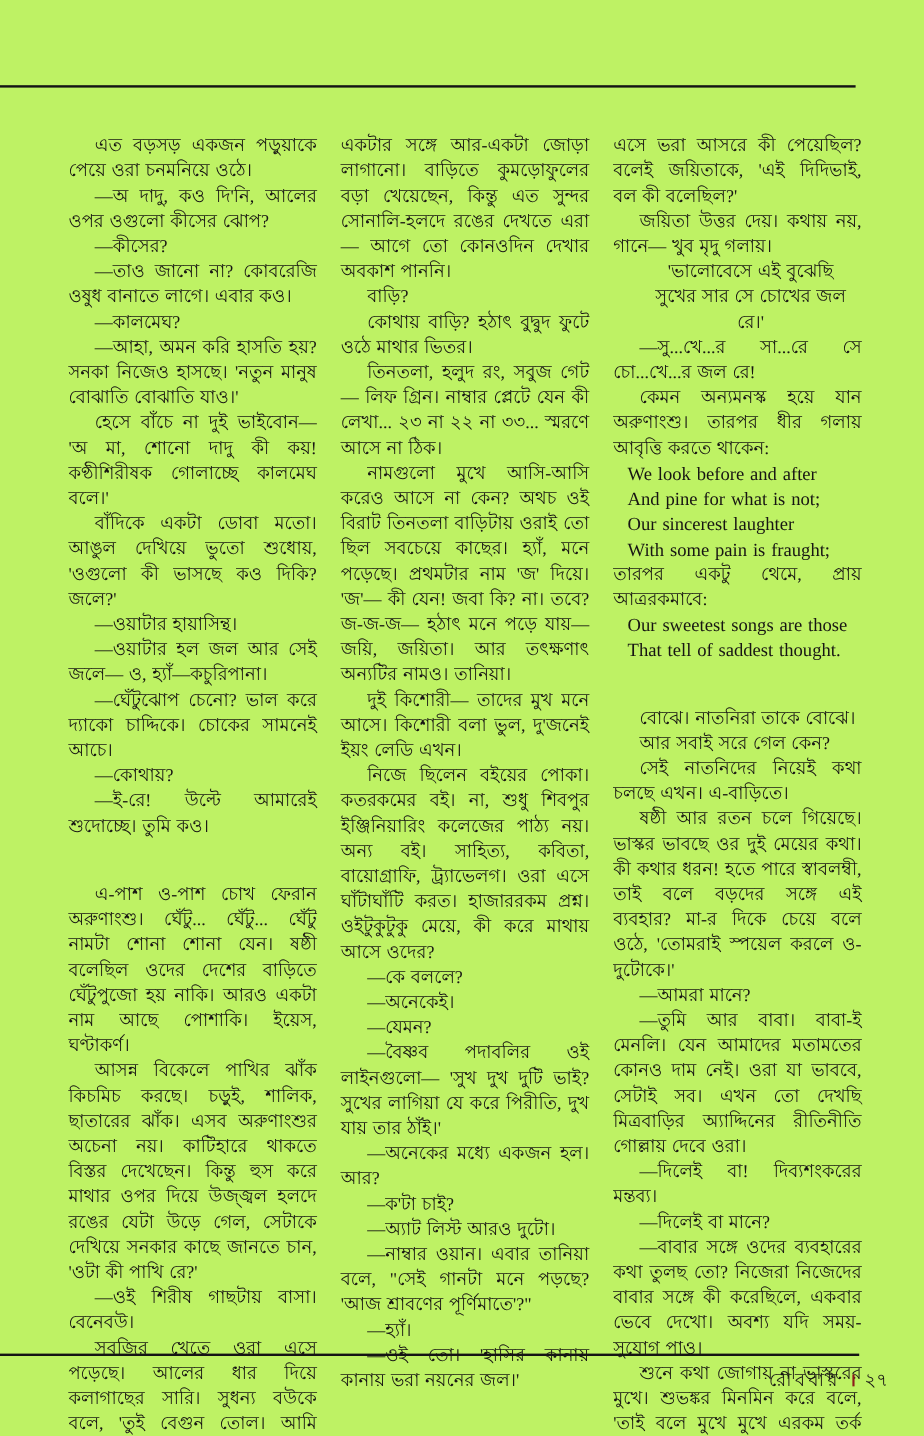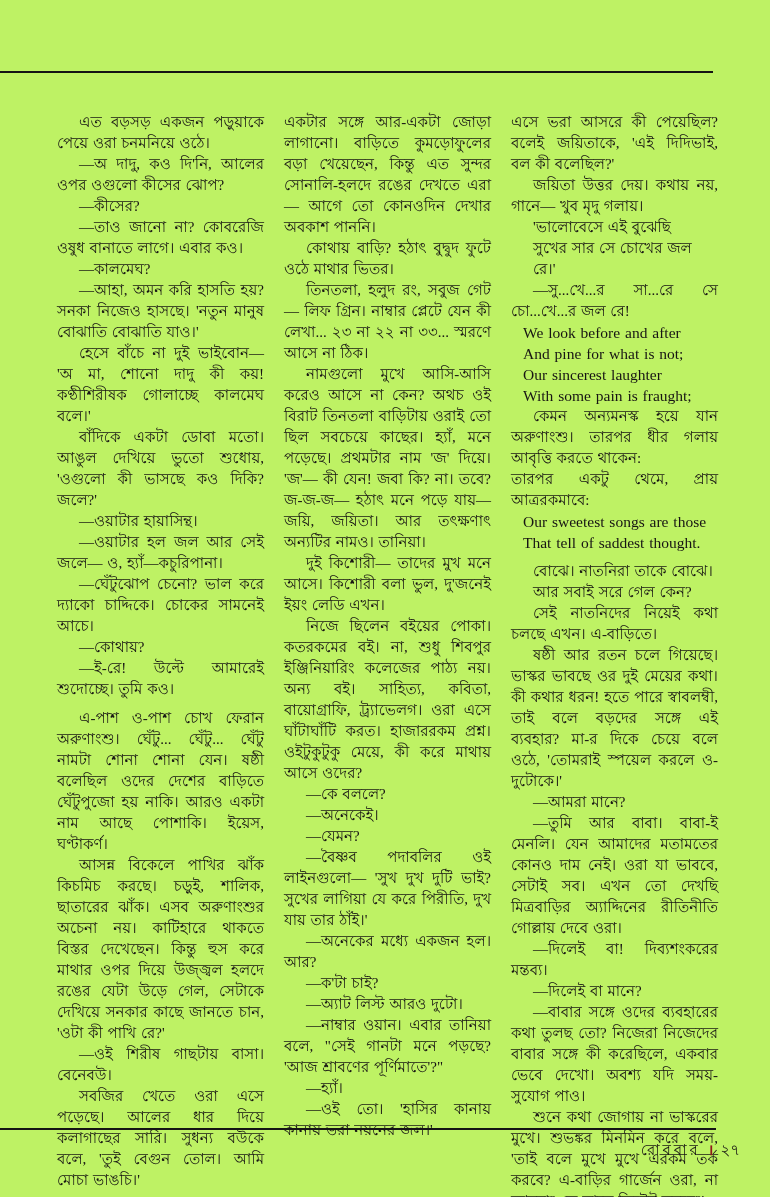--- a/index.html
+++ b/index.html
@@ -7,23 +7,23 @@
         font-family:"Liberation Serif","DejaVu Serif",serif;color:#171513;overflow:hidden;padding-left:29px;}
   .rule{position:absolute;background:#141414;height:2px;}
   #top-rule{top:71px;left:0;width:713px;}
   #bottom-rule{top:1128px;left:0;width:716px;}
   #content{position:absolute;top:112px;left:57px;width:661px;height:1012px;
            display:flex;gap:20px;}
   .column{flex:1;min-width:0;}
   .blk{margin:0;font-size:15px;line-height:21px;text-align:justify;
        text-indent:22px;word-spacing:1px;}
   .blk.np{text-indent:0;}
-  .blk.gap{margin-top:8px;}
+  .blk.gap{margin-top:36px;}
   .blk.verse{text-indent:0;text-align:left;padding-left:12px;font-size:15.5px;}
-  .blk.verse-bn{text-indent:0;text-align:left;padding-left:22px;}
+  .blk.verse-bn{text-indent:0;text-align:center;padding-left:22px;}
   #footer{position:absolute;top:1138px;right:55px;font-size:15px;
           display:flex;align-items:baseline;gap:7px;}
   #footer .mag{letter-spacing:3px;}
   #footer .divider{font-weight:700;}
 </style>
 </head>
 <body>
 
 <div id="page">
   <div id="top-rule" class="rule"></div>
@@ -43,20 +43,21 @@
         <p class="blk p">—ঘেঁটুঝোপ চেনো? ভাল করে দ্যাকো চাদ্দিকে। চোকের সামনেই আচে।</p>
         <p class="blk p">—কোথায়?</p>
         <p class="blk p">—ই-রে! উল্টে আমারেই শুদোচ্ছে। তুমি কও।</p>
         <p class="blk p gap">এ-পাশ ও-পাশ চোখ ফেরান অরুণাংশু। ঘেঁটু... ঘেঁটু... ঘেঁটু নামটা শোনা শোনা যেন। ষষ্ঠী বলেছিল ওদের দেশের বাড়িতে ঘেঁটুপুজো হয় নাকি। আরও একটা নাম আছে পোশাকি। ইয়েস, ঘণ্টাকর্ণ।</p>
         <p class="blk p">আসন্ন বিকেলে পাখির ঝাঁক কিচমিচ করছে। চড়ুই, শালিক, ছাতারের ঝাঁক। এসব অরুণাংশুর অচেনা নয়। কাটিহারে থাকতে বিস্তর দেখেছেন। কিন্তু হুস করে মাথার ওপর দিয়ে উজ্জ্বল হলদে রঙের যেটা উড়ে গেল, সেটাকে দেখিয়ে সনকার কাছে জানতে চান, 'ওটা কী পাখি রে?'</p>
         <p class="blk p">—ওই শিরীষ গাছটায় বাসা। বেনেবউ।</p>
         <p class="blk p">সবজির খেতে ওরা এসে পড়েছে। আলের ধার দিয়ে কলাগাছের সারি। সুধন্য বউকে বলে, 'তুই বেগুন তোল। আমি মোচা ভাঙচি।'</p>
       </div>
     <div class="column">
         <p class="blk p np">একটার সঙ্গে আর-একটা জোড়া লাগানো। বাড়িতে কুমড়োফুলের বড়া খেয়েছেন, কিন্তু এত সুন্দর সোনালি-হলদে রঙের দেখতে এরা— আগে তো কোনওদিন দেখার অবকাশ পাননি।</p>
+        <p class="blk p">বাড়ি?</p>
         <p class="blk p">কোথায় বাড়ি? হঠাৎ বুদ্বুদ ফুটে ওঠে মাথার ভিতর।</p>
         <p class="blk p">তিনতলা, হলুদ রং, সবুজ গেট— লিফ গ্রিন। নাম্বার প্লেটে যেন কী লেখা... ২৩ না ২২ না ৩৩... স্মরণে আসে না ঠিক।</p>
         <p class="blk p">নামগুলো মুখে আসি-আসি করেও আসে না কেন? অথচ ওই বিরাট তিনতলা বাড়িটায় ওরাই তো ছিল সবচেয়ে কাছের। হ্যাঁ, মনে পড়েছে। প্রথমটার নাম 'জ' দিয়ে। 'জ'— কী যেন! জবা কি? না। তবে? জ-জ-জ— হঠাৎ মনে পড়ে যায়— জয়ি, জয়িতা। আর তৎক্ষণাৎ অন্যটির নামও। তানিয়া।</p>
         <p class="blk p">দুই কিশোরী— তাদের মুখ মনে আসে। কিশোরী বলা ভুল, দু'জনেই ইয়ং লেডি এখন।</p>
         <p class="blk p">নিজে ছিলেন বইয়ের পোকা। কতরকমের বই। না, শুধু শিবপুর ইঞ্জিনিয়ারিং কলেজের পাঠ্য নয়। অন্য বই। সাহিত্য, কবিতা, বায়োগ্রাফি, ট্র্যাভেলগ। ওরা এসে ঘাঁটাঘাঁটি করত। হাজাররকম প্রশ্ন। ওইটুকুটুকু মেয়ে, কী করে মাথায় আসে ওদের?</p>
         <p class="blk p">—কে বললে?</p>
         <p class="blk p">—অনেকেই।</p>
         <p class="blk p">—যেমন?</p>
         <p class="blk p">—বৈষ্ণব পদাবলির ওই লাইনগুলো— 'সুখ দুখ দুটি ভাই? সুখের লাগিয়া যে করে পিরীতি, দুখ যায় তার ঠাঁই।'</p>
         <p class="blk p">—অনেকের মধ্যে একজন হল। আর?</p>
@@ -64,22 +65,22 @@
         <p class="blk p">—অ্যাট লিস্ট আরও দুটো।</p>
         <p class="blk p">—নাম্বার ওয়ান। এবার তানিয়া বলে, "সেই গানটা মনে পড়ছে? 'আজ শ্রাবণের পূর্ণিমাতে'?"</p>
         <p class="blk p">—হ্যাঁ।</p>
         <p class="blk p">—ওই তো। 'হাসির কানায় কানায় ভরা নয়নের জল।'</p>
       </div>
     <div class="column">
         <p class="blk p np">এসে ভরা আসরে কী পেয়েছিল? বলেই জয়িতাকে, 'এই দিদিভাই, বল কী বলেছিল?'</p>
         <p class="blk p">জয়িতা উত্তর দেয়। কথায় নয়, গানে— খুব মৃদু গলায়।</p>
         <p class="blk verse-bn"><span>'ভালোবেসে এই বুঝেছি</span><br><span>সুখের সার সে চোখের জল রে।'</span></p>
         <p class="blk p">—সু...খে...র সা...রে সে  চো...খে...র জল রে!</p>
+        <p class="blk p">কেমন অন্যমনস্ক হয়ে যান অরুণাংশু। তারপর ধীর গলায় আবৃত্তি করতে থাকেন:</p>
         <p class="blk verse"><span>We look before and after</span><br><span>And pine for what is not;</span><br><span>Our sincerest laughter</span><br><span>With some pain is fraught;</span></p>
-        <p class="blk p">কেমন অন্যমনস্ক হয়ে যান অরুণাংশু। তারপর ধীর গলায় আবৃত্তি করতে থাকেন:</p>
         <p class="blk p np">তারপর একটু থেমে, প্রায় আত্ররকমাবে:</p>
         <p class="blk verse"><span>Our sweetest songs are those</span><br><span>That tell of saddest thought.</span></p>
         <p class="blk p gap">বোঝে। নাতনিরা তাকে বোঝে।</p>
         <p class="blk p">আর সবাই সরে গেল কেন?</p>
         <p class="blk p">সেই নাতনিদের নিয়েই কথা চলছে এখন। এ-বাড়িতে।</p>
         <p class="blk p">ষষ্ঠী আর রতন চলে গিয়েছে। ভাস্কর ভাবছে ওর দুই মেয়ের কথা। কী কথার ধরন! হতে পারে স্বাবলম্বী, তাই বলে বড়দের সঙ্গে এই ব্যবহার? মা-র দিকে চেয়ে বলে ওঠে, 'তোমরাই স্পয়েল করলে ও-দুটোকে।'</p>
         <p class="blk p">—আমরা মানে?</p>
         <p class="blk p">—তুমি আর বাবা। বাবা-ই মেনলি। যেন আমাদের মতামতের কোনও দাম নেই। ওরা যা ভাববে, সেটাই সব। এখন তো দেখছি মিত্রবাড়ির অ্যাদ্দিনের রীতিনীতি গোল্লায় দেবে ওরা।</p>
         <p class="blk p">—দিলেই বা! দিব্যশংকরের মন্তব্য।</p>
         <p class="blk p">—দিলেই বা মানে?</p>

